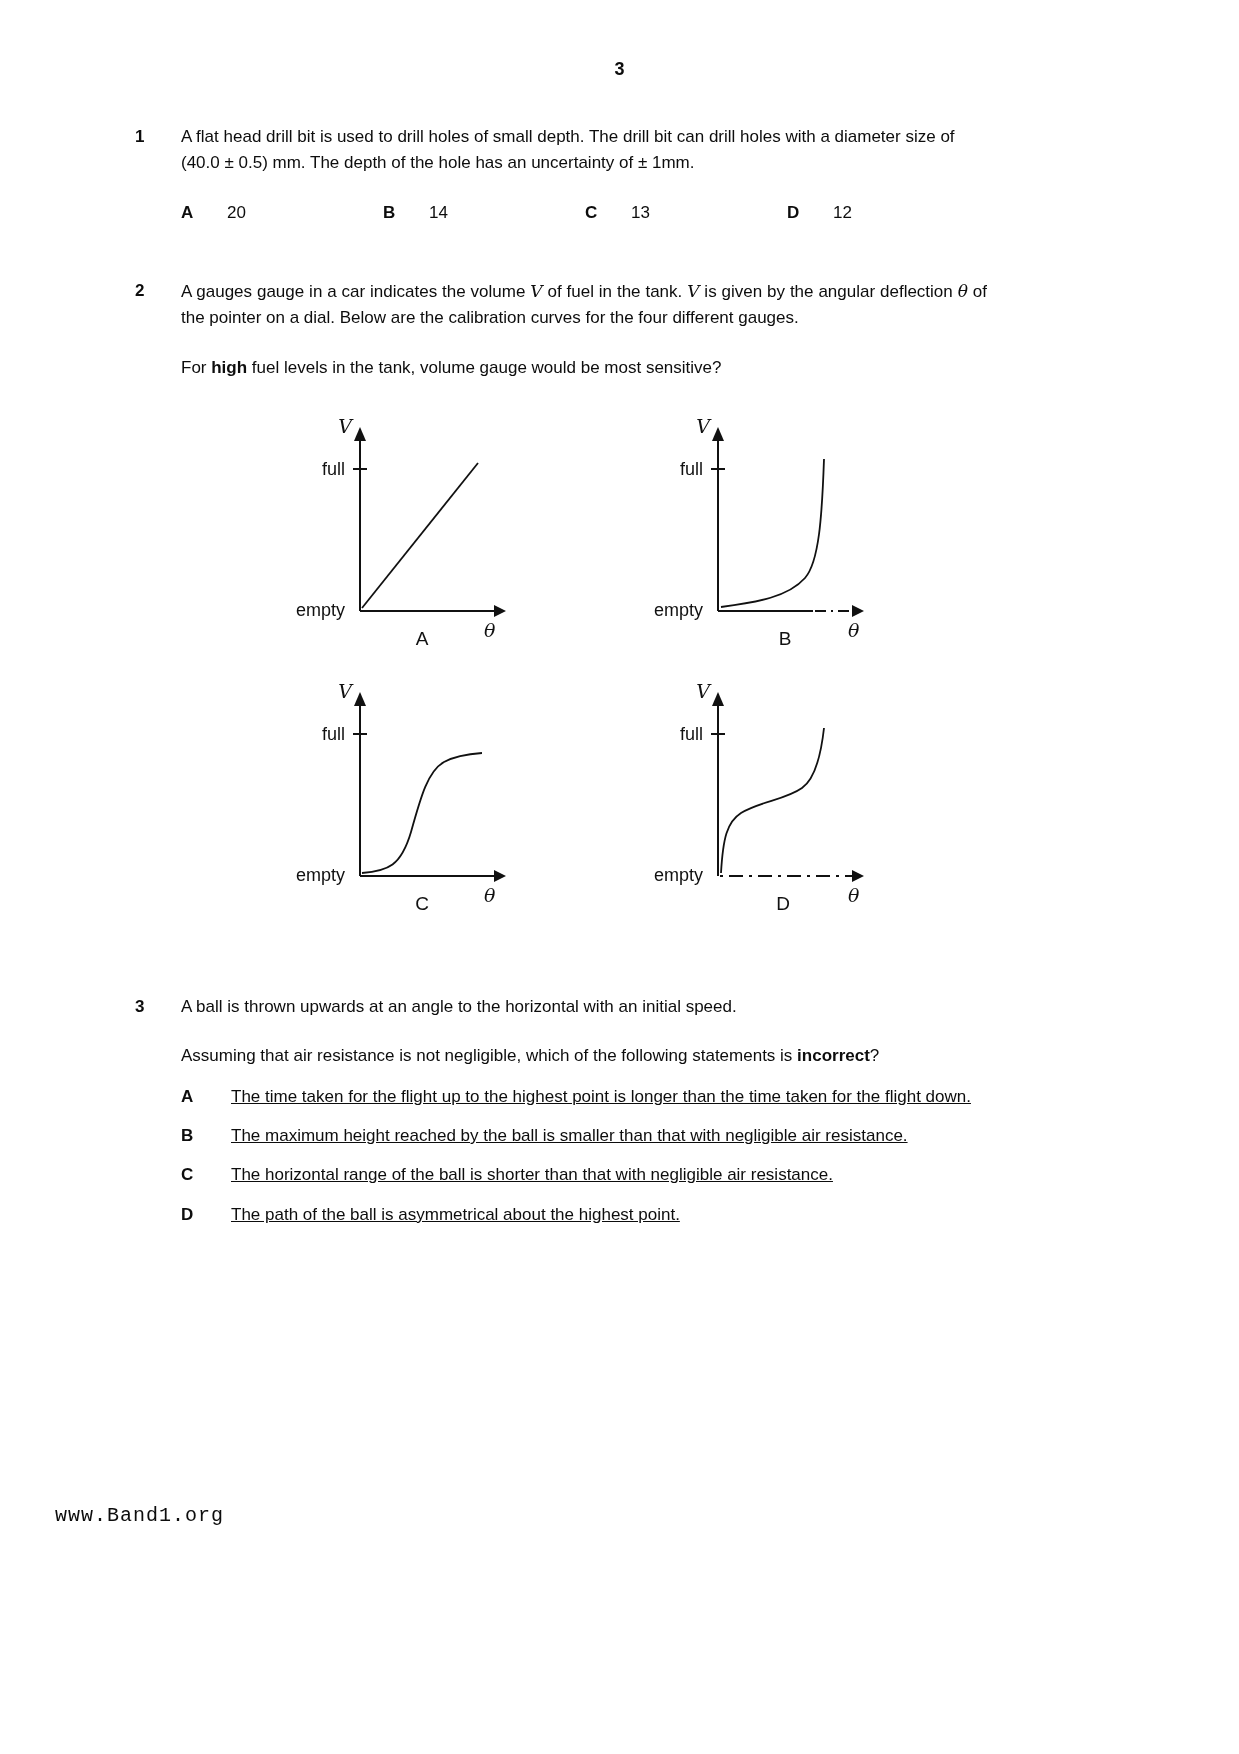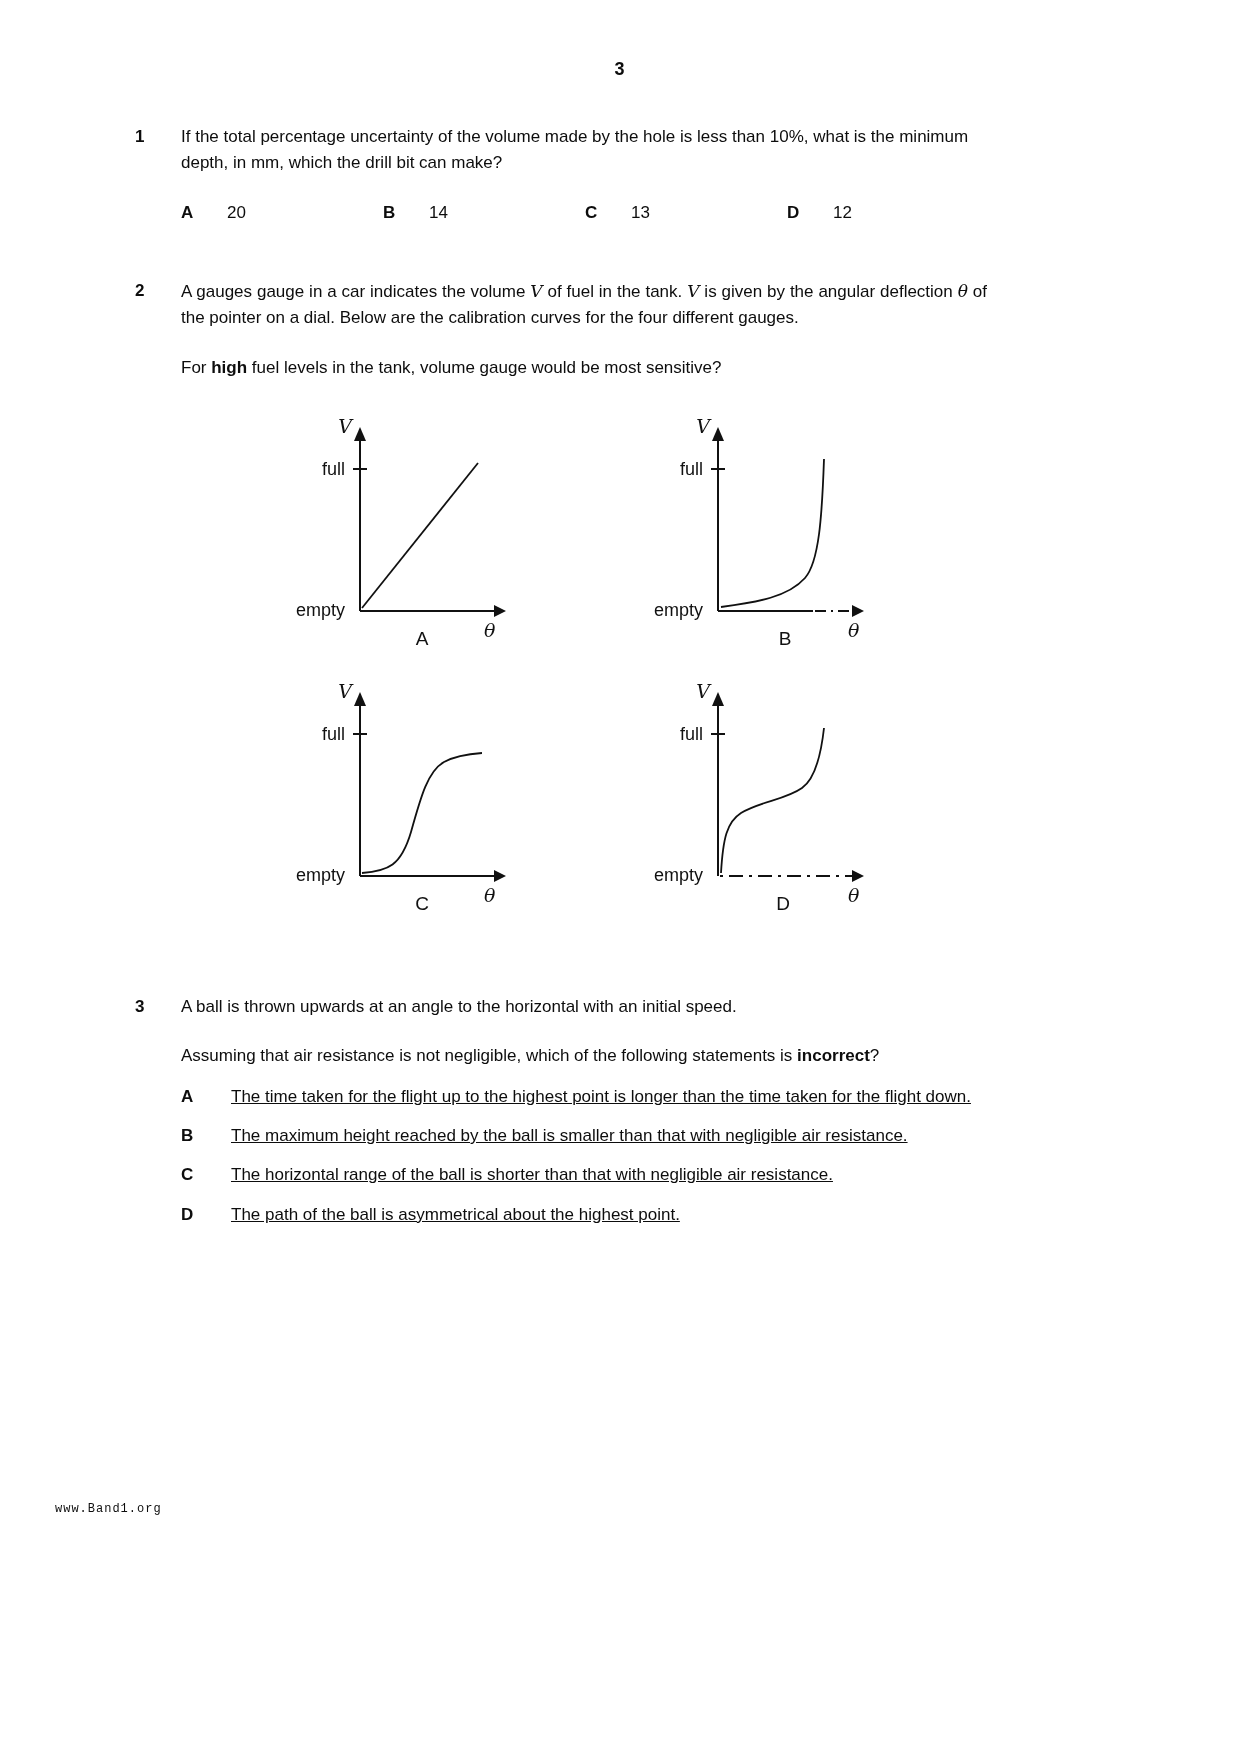--- a/index.html
+++ b/index.html
@@ -46,34 +46,34 @@
 
   .q3 { margin-top: 80px; }
   .q3 .prompt { margin-bottom: 14px; }
   .opt3 { display: flex; margin-bottom: 13px; }
   .opt3 .opt3-letter { width: 50px; flex-shrink: 0; font-weight: 700; }
   .opt3 .opt3-text { flex: 1; text-decoration: underline; }
 
   .footer {
     position: absolute; left: 55px; top: 1500px;
     font-family: "Liberation Mono", "DejaVu Sans Mono", monospace;
-    font-size: 12px; letter-spacing: 1px;
+    font-size: 20px; letter-spacing: 1px;
   }
 </style>
 </head>
 <body>
 
 <div class="page">
 
   <div class="page-number">3</div>
 
   <section class="question q1">
     <div class="q-num">1</div>
     <div class="q-body">
-      <p>If the total percentage uncertainty of the volume made by the hole is less than 10%, what is the minimum depth, in mm, which the drill bit can make?</p>
+      <p>A flat head drill bit is used to drill holes of small depth. The drill bit can drill holes with a diameter size of (40.0 ± 0.5) mm. The depth of the hole has an uncertainty of ± 1mm.</p>
       <div class="opts-row">
         <span class="opt">
             <span class="opt-letter">A</span>
             <span>20</span>
           </span>
         <span class="opt">
             <span class="opt-letter">B</span>
             <span>14</span>
           </span>
         <span class="opt">

